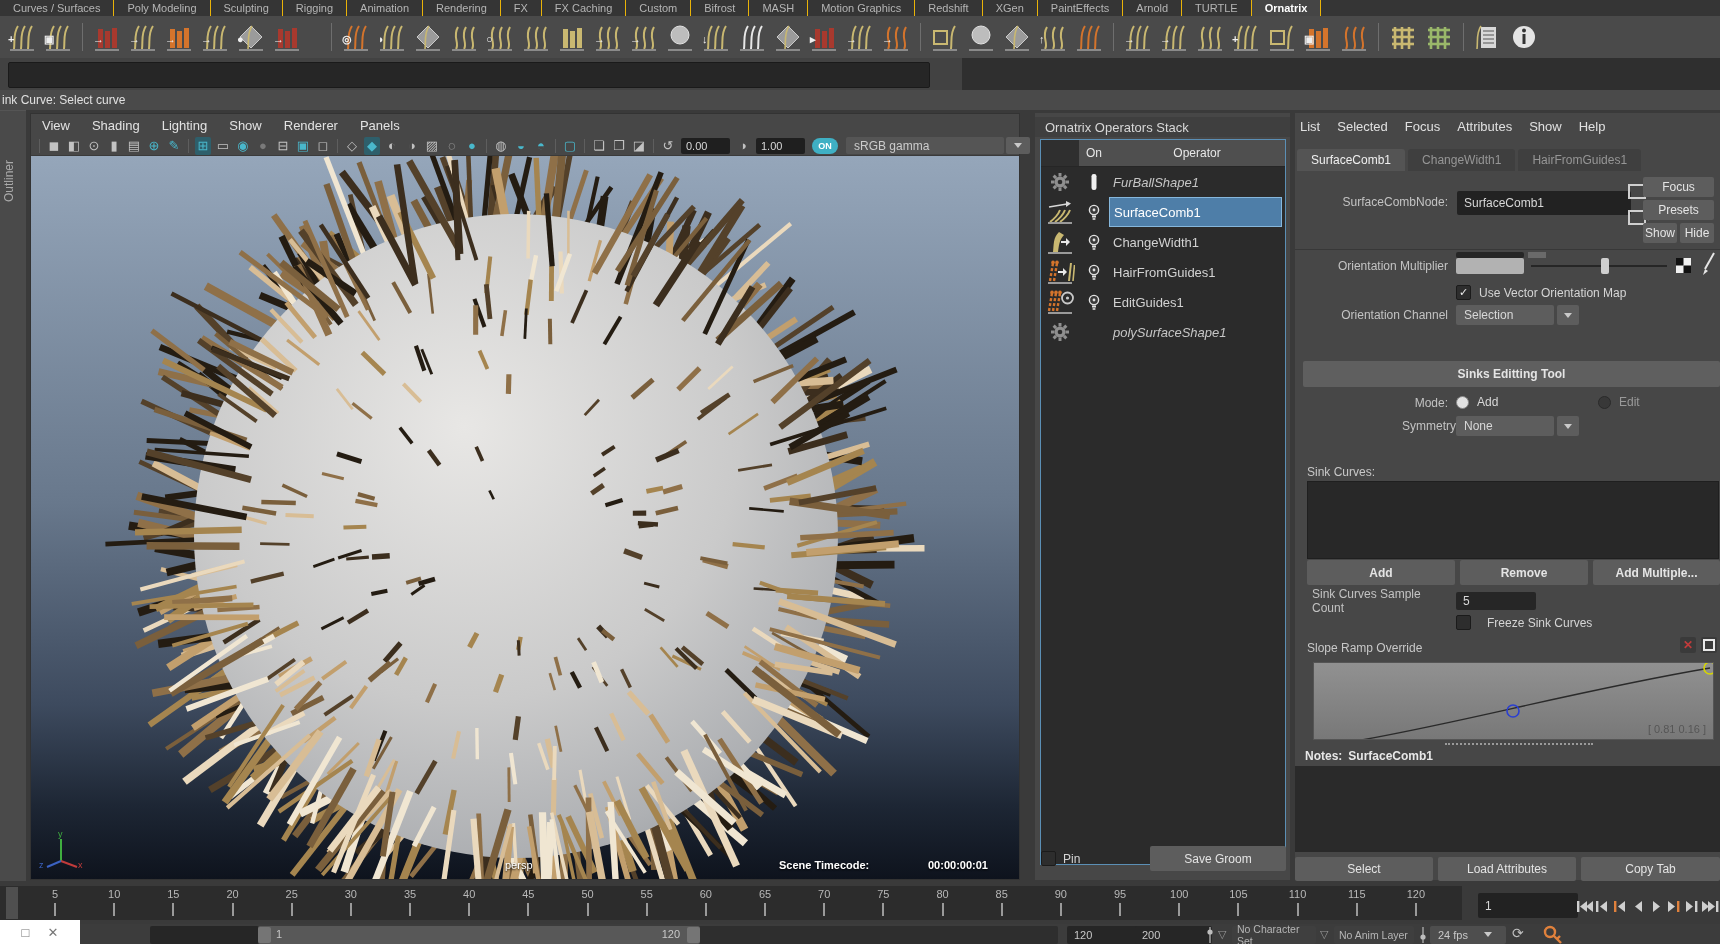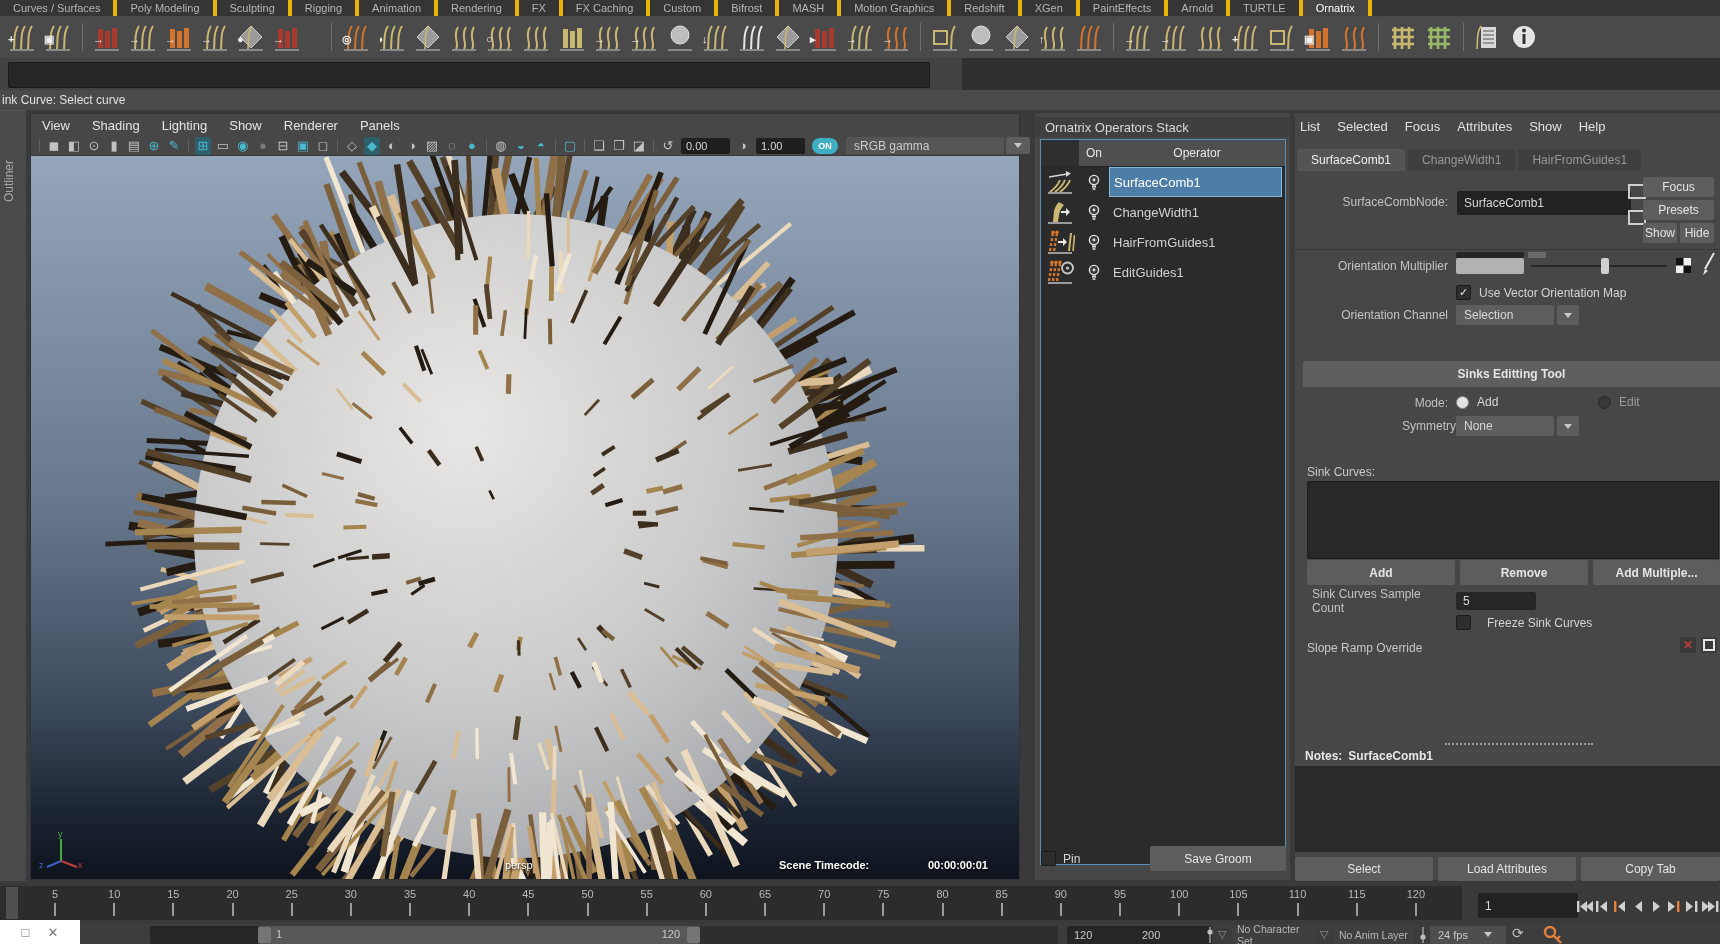--- a/index.html
+++ b/index.html
@@ -1,23 +1,23 @@
 <!DOCTYPE html>
 <html><head>
 <meta charset="utf-8">
 <style>
   html,body{margin:0;padding:0;background:#333;}
   #root{position:relative;width:1720px;height:944px;overflow:hidden;background:#3a3a3a;
         font-family:"Liberation Sans",sans-serif;color:#ddd;}
   .abs{position:absolute;}
   
   #shelfTabs{left:0;top:0;width:1720px;height:16px;background:#353535;display:flex;align-items:center;}
-  .stab{padding:0 13px;font-size:11px;color:#b5b5b5;border-right:4px solid #eab308;height:16px;
+  .stab{padding:0 13px;font-size:11px;color:#b5b5b5;border-right:1px solid #eab308;height:16px;
         display:flex;align-items:center;white-space:nowrap;}
-  .stab.active{color:#fff;background:#454545;}
+  .stab.active{color:#fff;background:#454545;font-weight:bold;}
   
   #shelfIcons{left:0;top:16px;width:1720px;height:42px;background:#4a4a4a;display:flex;align-items:center;padding-left:4px;box-sizing:border-box;}
   .sicon{width:34px;height:34px;margin:0 1px;display:flex;align-items:center;justify-content:center;}
   .sdiv{width:1px;height:28px;background:#6e6e6e;margin:0 6px;}
   
   #cmdRow{left:0;top:58px;width:1720px;height:32px;background:#424242;}
   #cmdInput{left:8px;top:62px;width:920px;height:24px;background:#262626;border:1px solid #1a1a1a;border-radius:2px;}
   #cmdResult{left:962px;top:58px;width:758px;height:32px;background:#2f2f2f;}
   
   #helpLine{left:0;top:90px;width:1720px;height:20px;background:#4a4a4a;font-size:12px;color:#e0e0e0;
@@ -1118,20 +1118,42 @@
     <div id="stackList" class="abs">
       <div id="stackHeader">
         <div class="shc1"></div>
         <div class="shc2">On</div>
         <div class="shc3">Operator</div>
       </div>
       <div id="stackRows">
           <div class="srow">
             <div class="sr-icon">
               <svg width="30" height="26">
+                <line x1="20.5" y1="13" x2="24" y2="13" stroke="#8f8f8f" stroke-width="3"></line>
+                <line x1="18.88908729652601" y1="16.88908729652601" x2="21.36396103067893" y2="19.36396103067893" stroke="#8f8f8f" stroke-width="3"></line>
+                <line x1="15" y1="18.5" x2="15" y2="22" stroke="#8f8f8f" stroke-width="3"></line>
+                <line x1="11.11091270347399" y1="16.88908729652601" x2="8.636038969321072" y2="19.36396103067893" stroke="#8f8f8f" stroke-width="3"></line>
+                <line x1="9.5" y1="13" x2="6" y2="13.000000000000002" stroke="#8f8f8f" stroke-width="3"></line>
+                <line x1="11.110912703473987" y1="9.11091270347399" x2="8.63603896932107" y2="6.636038969321072" stroke="#8f8f8f" stroke-width="3"></line>
+                <line x1="14.999999999999998" y1="7.5" x2="14.999999999999998" y2="4" stroke="#8f8f8f" stroke-width="3"></line>
+                <line x1="18.88908729652601" y1="9.110912703473987" x2="21.363961030678926" y2="6.636038969321071" stroke="#8f8f8f" stroke-width="3"></line>
+                <circle cx="15" cy="13" r="5.5" fill="#8f8f8f"></circle>
+                <circle cx="15" cy="13" r="2.3" fill="#2b2b2b"></circle>
+              </svg>
+            </div>
+            <div class="sr-on">
+              <svg width="14" height="18">
+                <rect x="4.5" y="1" width="5" height="16" rx="2.2" fill="#f0f0f0"></rect>
+              </svg>
+            </div>
+            <div class="sr-label it">FurBallShape1</div>
+          </div>
+          <div class="srow">
+            <div class="sr-icon">
+              <svg width="30" height="26">
                 <line x1="4" y1="8" x2="22" y2="5" stroke="#d8d8d8" stroke-width="1.6"></line>
                 <path d="M21 2 L26 4.6 L21 8 Z" fill="#d8d8d8"></path>
         <path d="M5 23 C9 20 13 16 15 11" stroke="#c9b871" stroke-width="2" fill="none"></path>
         <path d="M10 23 C14 20 18 16 20 11" stroke="#c9b871" stroke-width="2" fill="none"></path>
         <path d="M15 23 C19 20 23 16 25 11" stroke="#c9b871" stroke-width="2" fill="none"></path>
                 <rect x="3" y="23" width="24" height="2" fill="#9a9a9a"></rect>
               </svg>
             </div>
             <div class="sr-on">
               <svg width="14" height="17">
@@ -1203,20 +1225,38 @@
             <div class="sr-on">
               <svg width="14" height="17">
                 <circle cx="7" cy="6" r="4.6" stroke="#e2e2e2" stroke-width="1.4" fill="#3a3a3a"></circle>
                 <circle cx="7" cy="6" r="1.4" fill="#e2e2e2"></circle>
                 <rect x="5" y="11.5" width="4" height="2" fill="#e2e2e2"></rect>
                 <rect x="5.6" y="14.2" width="2.8" height="1.6" fill="#e2e2e2"></rect>
               </svg>
             </div>
             <div class="sr-label">EditGuides1</div>
           </div>
+          <div class="srow">
+            <div class="sr-icon">
+              <svg width="30" height="26">
+                <line x1="20.5" y1="13" x2="24" y2="13" stroke="#8f8f8f" stroke-width="3"></line>
+                <line x1="18.88908729652601" y1="16.88908729652601" x2="21.36396103067893" y2="19.36396103067893" stroke="#8f8f8f" stroke-width="3"></line>
+                <line x1="15" y1="18.5" x2="15" y2="22" stroke="#8f8f8f" stroke-width="3"></line>
+                <line x1="11.11091270347399" y1="16.88908729652601" x2="8.636038969321072" y2="19.36396103067893" stroke="#8f8f8f" stroke-width="3"></line>
+                <line x1="9.5" y1="13" x2="6" y2="13.000000000000002" stroke="#8f8f8f" stroke-width="3"></line>
+                <line x1="11.110912703473987" y1="9.11091270347399" x2="8.63603896932107" y2="6.636038969321072" stroke="#8f8f8f" stroke-width="3"></line>
+                <line x1="14.999999999999998" y1="7.5" x2="14.999999999999998" y2="4" stroke="#8f8f8f" stroke-width="3"></line>
+                <line x1="18.88908729652601" y1="9.110912703473987" x2="21.363961030678926" y2="6.636038969321071" stroke="#8f8f8f" stroke-width="3"></line>
+                <circle cx="15" cy="13" r="5.5" fill="#8f8f8f"></circle>
+                <circle cx="15" cy="13" r="2.3" fill="#2b2b2b"></circle>
+              </svg>
+            </div>
+            <div class="sr-on"></div>
+            <div class="sr-label it">polySurfaceShape1</div>
+          </div>
         </div>
     </div>
     <div class="abs" style="left:6px;top:738px;display:flex;align-items:center;gap:7px;">
       <div class="cb"></div>
       <span style="font-size:12px;color:#d5d5d5;">Pin</span>
     </div>
     <div class="btn abs" style="left:115px;top:733px;width:136px;height:25px;">Save Groom</div>
   </div>
 
   <div id="ae" class="abs">
@@ -1309,20 +1349,28 @@
       <div class="cb"></div>
       <span style="font-size:12px;color:#d5d5d5;">Freeze Sink Curves</span>
     </div>
 
     <div class="abs" style="left:12px;top:528px;font-size:12px;color:#c8c8c8;">Slope Ramp Override</div>
     <div class="abs" style="left:385px;top:524px;width:16px;height:16px;background:#3a3a3a;border-radius:2px;
          display:flex;align-items:center;justify-content:center;color:#c23b3b;font-weight:bold;font-size:12px;">✕</div>
     <div class="abs" style="left:406px;top:524px;width:16px;height:16px;background:#3a3a3a;border-radius:2px;
          display:flex;align-items:center;justify-content:center;">
       <div style="width:8px;height:8px;border:2px solid #e8e8e8;"></div>
+    </div>
+    <div id="rampBox" class="abs" style="left:18px;top:549px;width:399px;height:76px;">
+      <svg width="399" height="76">
+        <path d="M 30 80 C 140 62 260 28 396 5" stroke="#2a2a2a" stroke-width="1.4" fill="none"></path>
+        <circle cx="199" cy="48" r="6" stroke="#2b3fd0" stroke-width="1.6" fill="none"></circle>
+        <circle cx="396" cy="5" r="6" stroke="#d6d600" stroke-width="1.6" fill="none"></circle>
+        <text x="392" y="70" text-anchor="end" fill="#565656" font-size="11">[ 0.81  0.16 ]</text>
+      </svg>
     </div>
     <div class="dotline abs" style="left:150px;top:630px;width:148px;"></div>
 
     <div class="abs" style="left:10px;top:636px;font-size:12px;font-weight:bold;color:#e8e8e8;display:flex;gap:6px;">
       <span>Notes:</span>
       <span>SurfaceComb1</span>
     </div>
     <div class="abs" style="left:0px;top:653px;width:425px;height:86px;background:#2a2a2a;"></div>
 
     <div class="btn abs" style="left:0px;top:744px;width:138px;height:24px;">Select</div>

